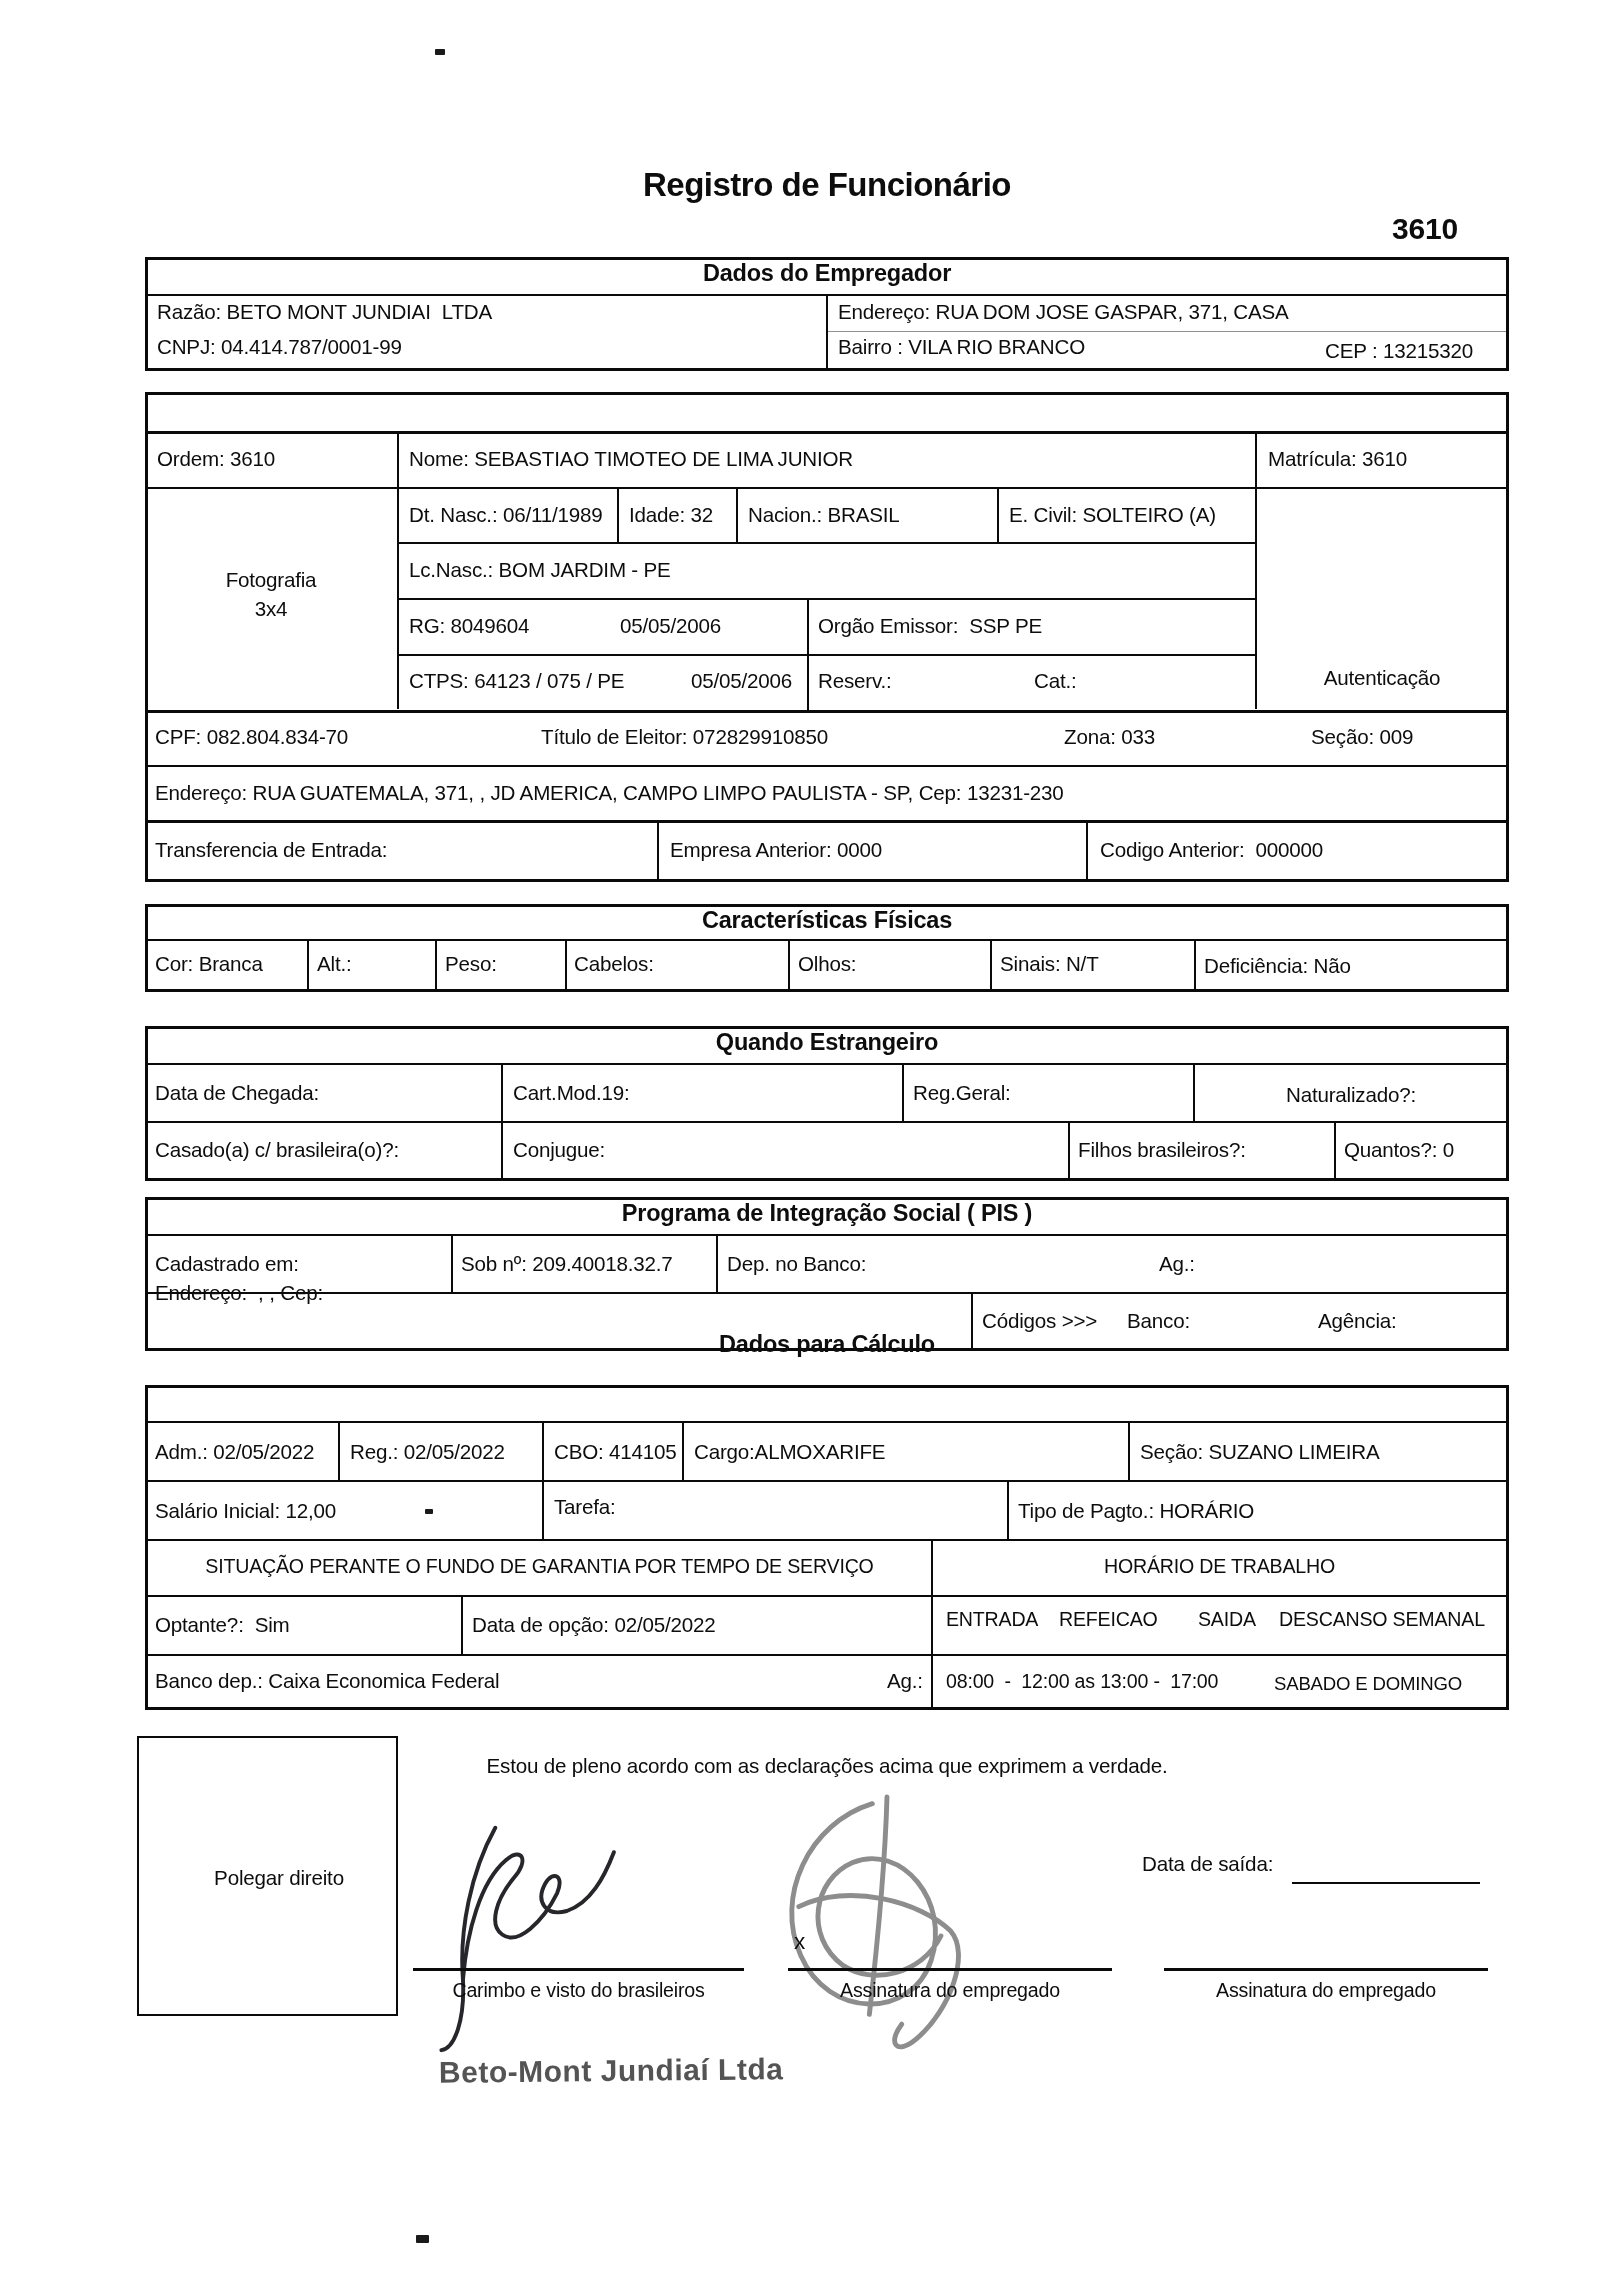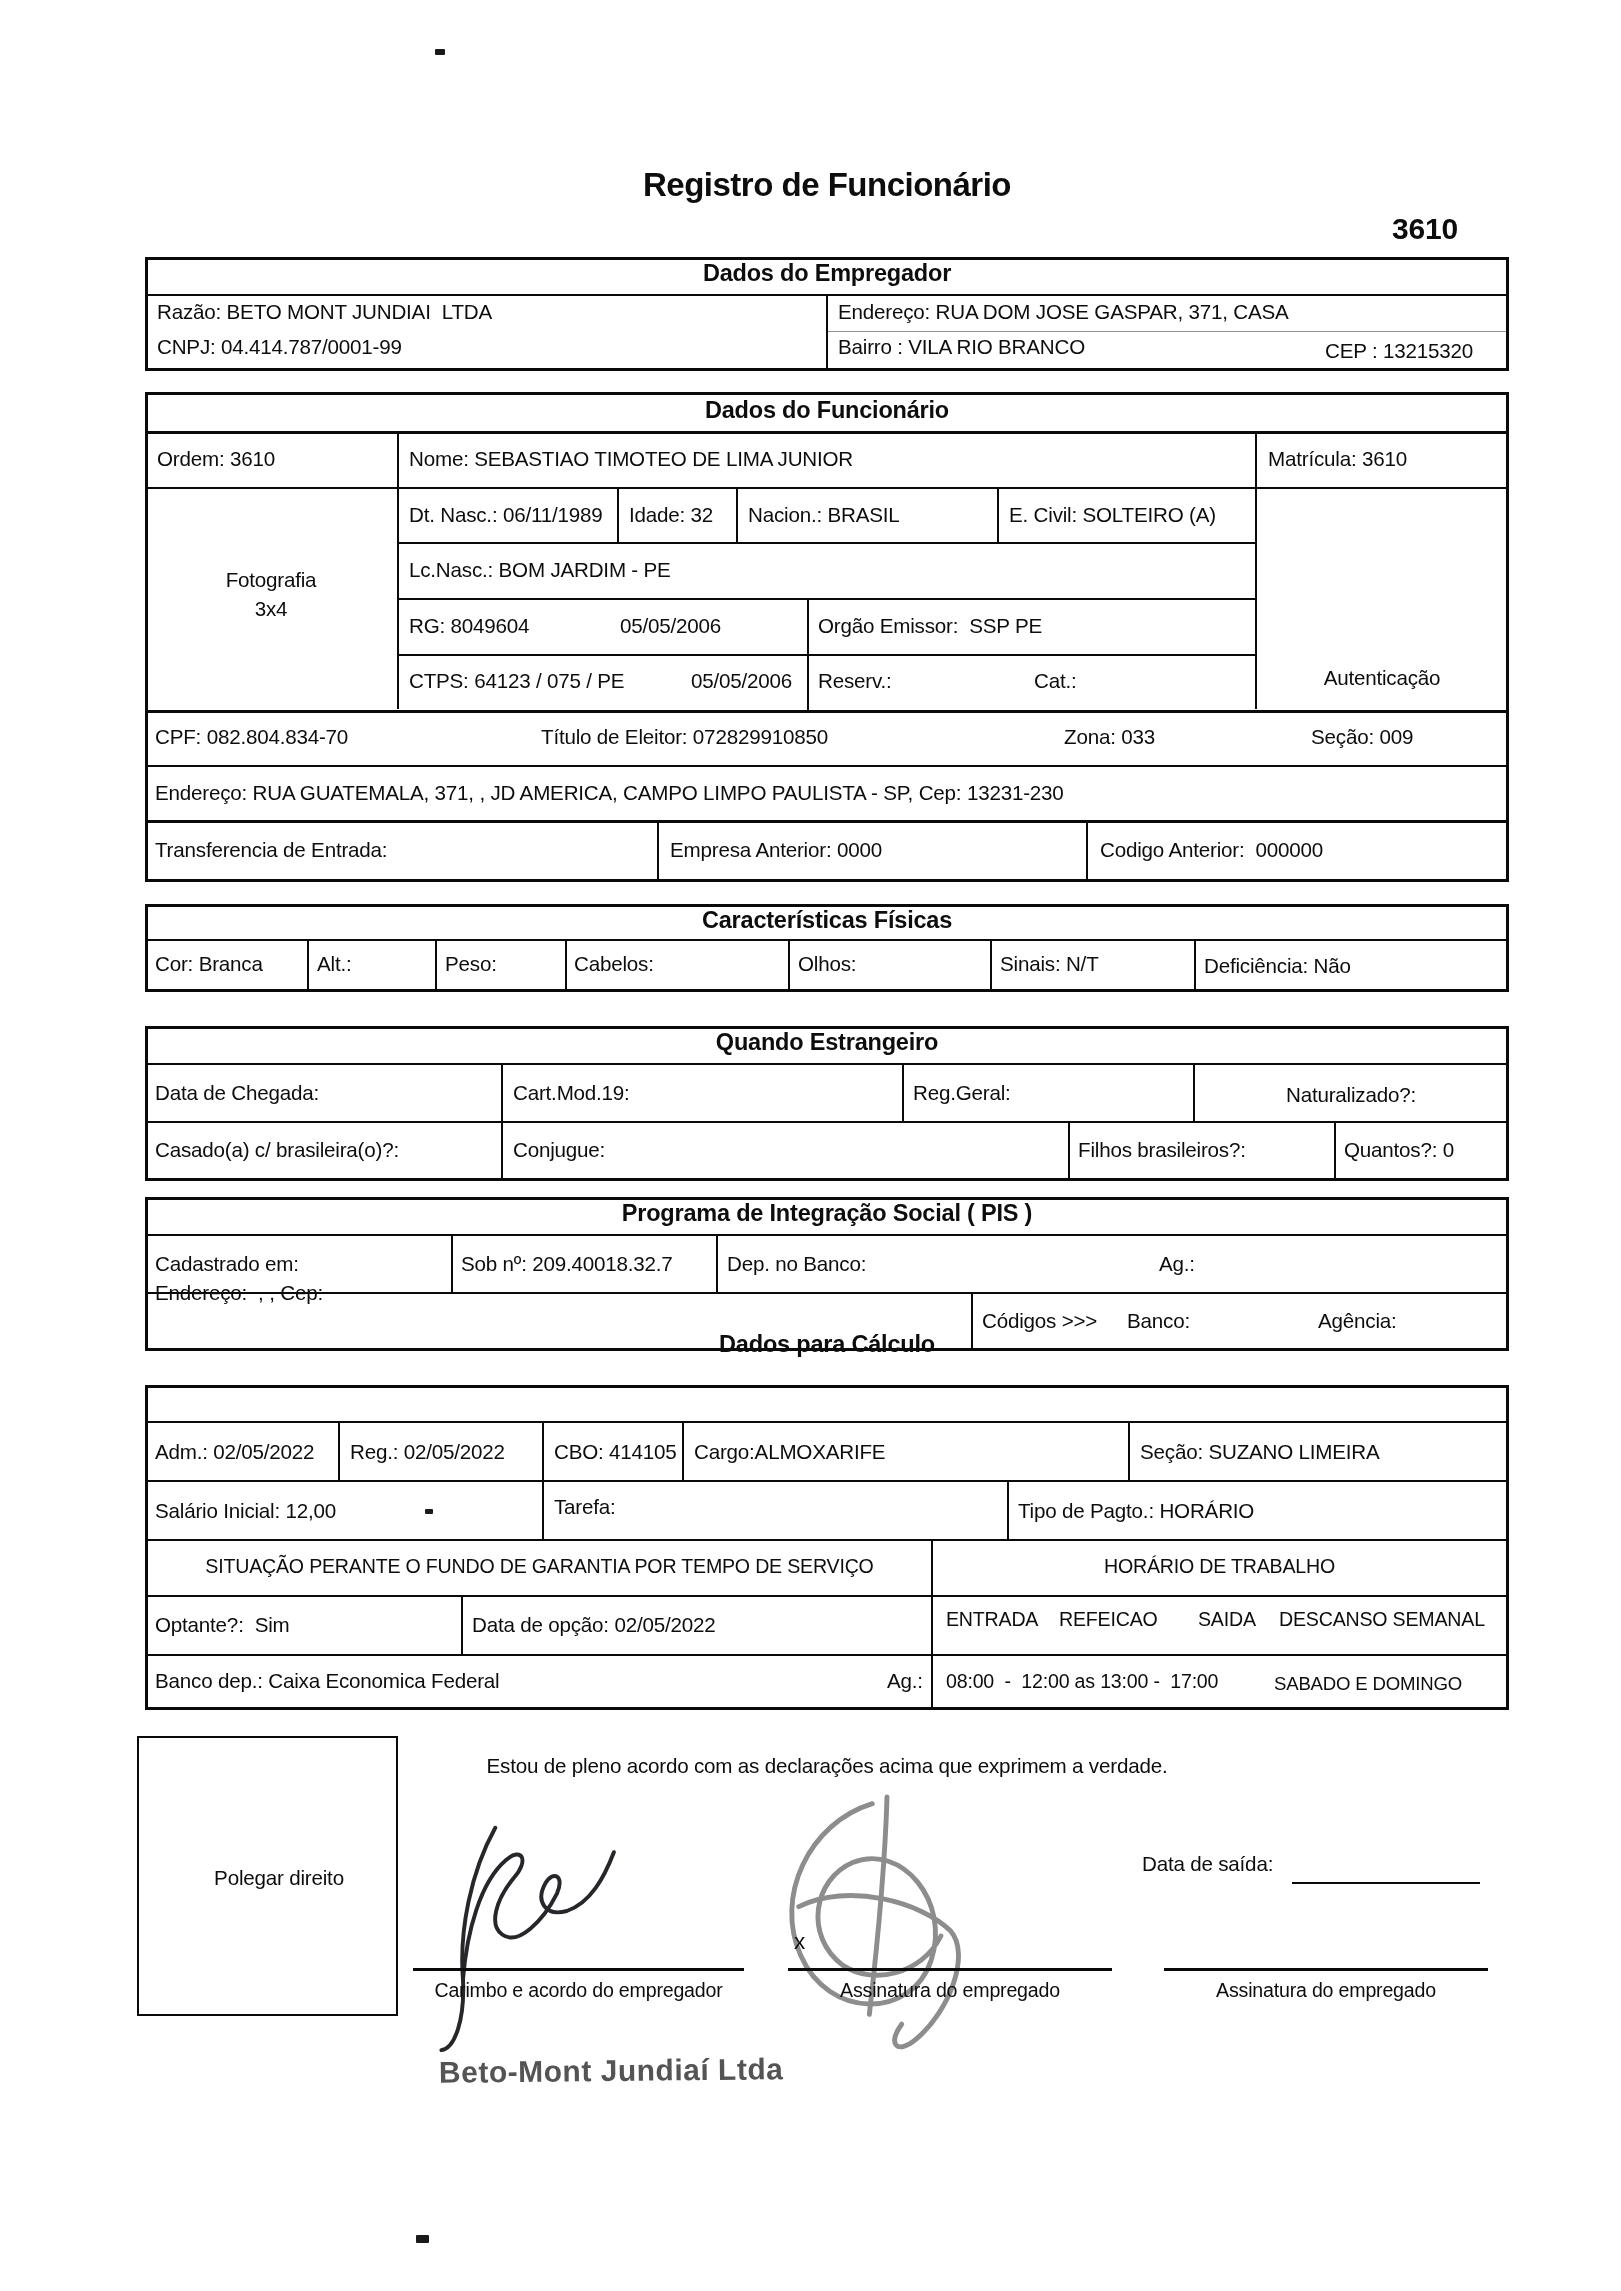--- a/index.html
+++ b/index.html
@@ -60,21 +60,20 @@
   <div class="ln" style="left:1506px;top:392px;width:2.9px;height:490px"></div>
   <div class="ln" style="left:397px;top:431px;width:2px;height:278px"></div>
   <div class="ln" style="left:1255px;top:431px;width:2px;height:278px"></div>
   <div class="ln" style="left:617px;top:487px;width:2px;height:57px"></div>
   <div class="ln" style="left:736px;top:487px;width:2px;height:57px"></div>
   <div class="ln" style="left:997px;top:487px;width:2px;height:57px"></div>
   <div class="ln" style="left:807px;top:598px;width:2px;height:112px"></div>
   <div class="ln" style="left:657px;top:820px;width:2px;height:59px"></div>
   <div class="ln" style="left:1086px;top:820px;width:2px;height:59px"></div>
 
-  <div class="t hdr" style="left:145px;top:398px;width:1364px">Dados do Funcionário</div>
   <div class="t" style="left:157px;top:446px">Ordem: 3610</div>
   <div class="t" style="left:409px;top:446px">Nome: SEBASTIAO TIMOTEO DE LIMA JUNIOR</div>
   <div class="t" style="left:1268px;top:446px">Matrícula: 3610</div>
   <div class="t ctr" style="left:145px;top:567px;width:252px">Fotografia</div>
   <div class="t ctr" style="left:145px;top:596px;width:252px">3x4</div>
   <div class="t" style="left:409px;top:502px">Dt. Nasc.: 06/11/1989</div>
   <div class="t" style="left:629px;top:502px">Idade: 32</div>
   <div class="t" style="left:748px;top:502px">Nacion.: BRASIL</div>
   <div class="t" style="left:1009px;top:502px">E. Civil: SOLTEIRO (A)</div>
   <div class="t" style="left:409px;top:557px">Lc.Nasc.: BOM JARDIM - PE</div>
@@ -213,20 +212,20 @@
       <path d="M 150,8 C 148,80 140,160 132,230"></path>
       <path d="M 60,120 C 110,95 185,115 215,145 C 235,168 215,225 180,255 C 160,272 150,260 165,240"></path>
     </g>
   </svg>
 
   <div class="t" style="left:794px;top:1929px;font-size:22.5px">x</div>
 
   <div class="ln" style="left:413px;top:1968px;width:331px;height:2.9px"></div>
   <div class="ln" style="left:788px;top:1968px;width:324px;height:2.9px"></div>
   <div class="ln" style="left:1164px;top:1968px;width:324px;height:2.9px"></div>
-  <div class="t ctr md" style="left:413px;top:1978px;width:331px">Carimbo e acordo do empregador</div>
+  <div class="t ctr md" style="left:413px;top:1978px;width:331px">Carimbo e visto do brasileiros</div>
   <div class="t ctr md" style="left:788px;top:1978px;width:324px">Assinatura do empregado</div>
   <div class="t ctr md" style="left:1164px;top:1978px;width:324px">Assinatura do empregado</div>
 
   <div class="t stamp" style="left:439px;top:2058px">Beto-Mont Jundiaí Ltda</div>
 
 </div>
 
 
 </body></html>

